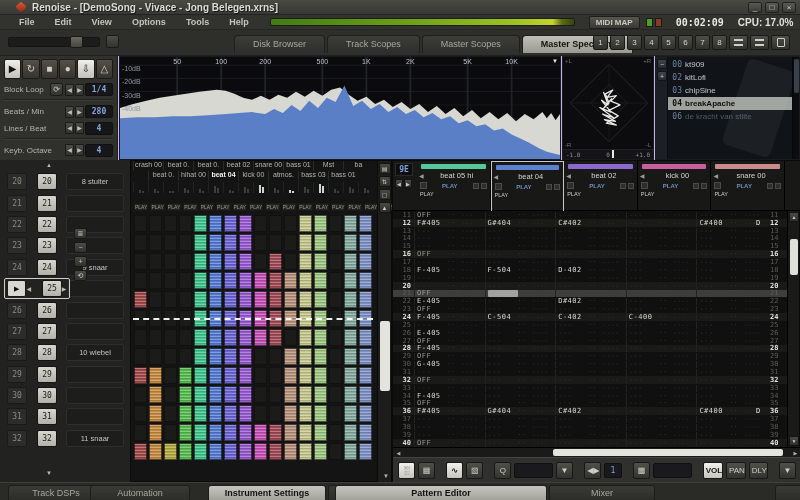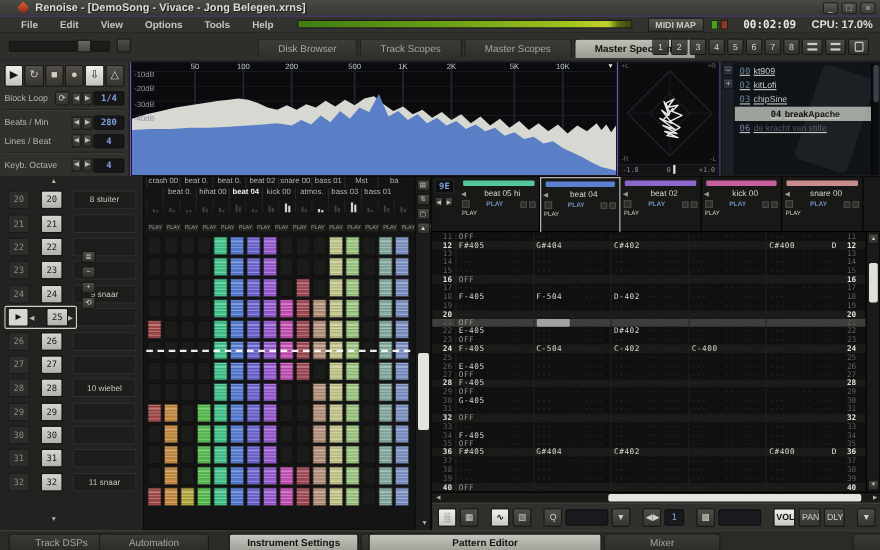--- a/index.html
+++ b/index.html
@@ -1,17 +1,17 @@
 <!DOCTYPE html>
 <html><head>
 <meta charset="utf-8">
 <style>
   * { margin:0; padding:0; box-sizing:border-box; }
   html,body { background:#1a1a18; }
-  .app { position:relative; width:800px; height:500px; background:#8b5cf6;
+  .app { position:relative; width:800px; height:500px; background:#c4b5fd;
          font-family:"Liberation Sans", sans-serif; color:#c8c8c0; overflow:hidden;
          -webkit-font-smoothing:antialiased; }
   
   .titlebar { position:absolute; left:0; top:0; width:800px; height:15px; background:linear-gradient(#4a4a44,#383834);
               display:flex; align-items:center; padding:0 4px; border-bottom:1px solid #222; }
   .logo { width:10px; height:10px; margin:0 6px 0 12px; background:linear-gradient(135deg,#e06030,#8a2418); transform:rotate(45deg) scale(.8); border-radius:2px; }
   .title-text { font-size:10px; font-weight:bold; color:#dcdcd4; text-shadow:1px 1px 0 #1a1a1a; }
   .winbtns { margin-left:auto; display:flex; gap:3px; }
   .winbtn { width:14px; height:11px; background:linear-gradient(#5a5a54,#3a3a36); border:1px solid #202020;
             color:#d0d0c8; font-size:8px; line-height:9px; text-align:center; border-radius:2px; }
@@ -68,24 +68,24 @@
   .scope svg { position:absolute; left:0; top:0; }
   .scope .c { position:absolute; font-size:6px; color:#6a7076; }
   .scope-scale { position:absolute; left:0; bottom:0; width:100%; height:10px; background:#141416; border-top:1px solid #202024;
                  display:flex; justify-content:space-between; padding:0 3px; font-size:6px; color:#8a9098; line-height:10px; font-family:"DejaVu Sans Mono",monospace; }
   .scope-marker { position:absolute; left:54%; bottom:1px; width:2px; height:8px; background:#e8e8e4; }
   
   .instr { position:absolute; left:655px; top:0; width:145px; height:104px; background:#101418; border:1px solid #1a1a1c; display:flex; overflow:hidden; }
   .instr-rail { width:12px; background:#1c2024; border-right:1px solid #0c0e12; display:flex; flex-direction:column; gap:2px; padding-top:2px; }
   .irail-btn { width:10px; height:10px; margin-left:1px; background:linear-gradient(#3e444c,#262b30); border:1px solid #121418; color:#c0c6cc; font-size:7px; text-align:center; line-height:9px; border-radius:2px; }
   .instr-list { flex:1; position:relative; padding-top:1px; }
-  .instr-row { display:flex; height:13px; align-items:center; font-size:8px;text-decoration:underline; }
+  .instr-row { display:flex; height:13px; align-items:center; font-size:8px; }
   .instr-row .id { width:17px; text-align:right; color:#6e82a0; padding-right:3px; font-family:"DejaVu Sans Mono",monospace; }
   .instr-row .nm { color:#c2c6ca; white-space:nowrap; }
-  .instr-row.sel { background:#9ea29c;justify-content:center; } .instr-row.sel .id, .instr-row.sel .nm { color:#101010; font-weight:bold; }
+  .instr-row.sel { background:#9ea29c; } .instr-row.sel .id, .instr-row.sel .nm { color:#101010; font-weight:bold; }
   .instr-row.dim .nm { color:#4c5a68; }
   .watermark { position:absolute; right:8px; top:6px; width:50px; height:90px; background:#ffffff; opacity:.05; transform:rotate(18deg); border-radius:6px; }
   .instr-scroll { width:7px; background:#0a0c10; border-left:1px solid #04060a; position:relative; }
   .instr-scroll .th { position:absolute; top:2px; left:1px; width:5px; height:34px; background:#394049; border-radius:2px; }
   
   .main { position:absolute; left:0; top:160px; width:800px; height:322px; background:#262624; }
   
   .seq { position:absolute; left:0; top:0; width:130px; height:322px; background:#222220; padding-top:3px; }
   .seq-uparr,.seq-dnarr { position:absolute; left:38px; width:22px; font-size:6px; color:#b8b8b0; text-align:center; }
   .seq-uparr{ top:2px; } .seq-dnarr{ bottom:6px; }

